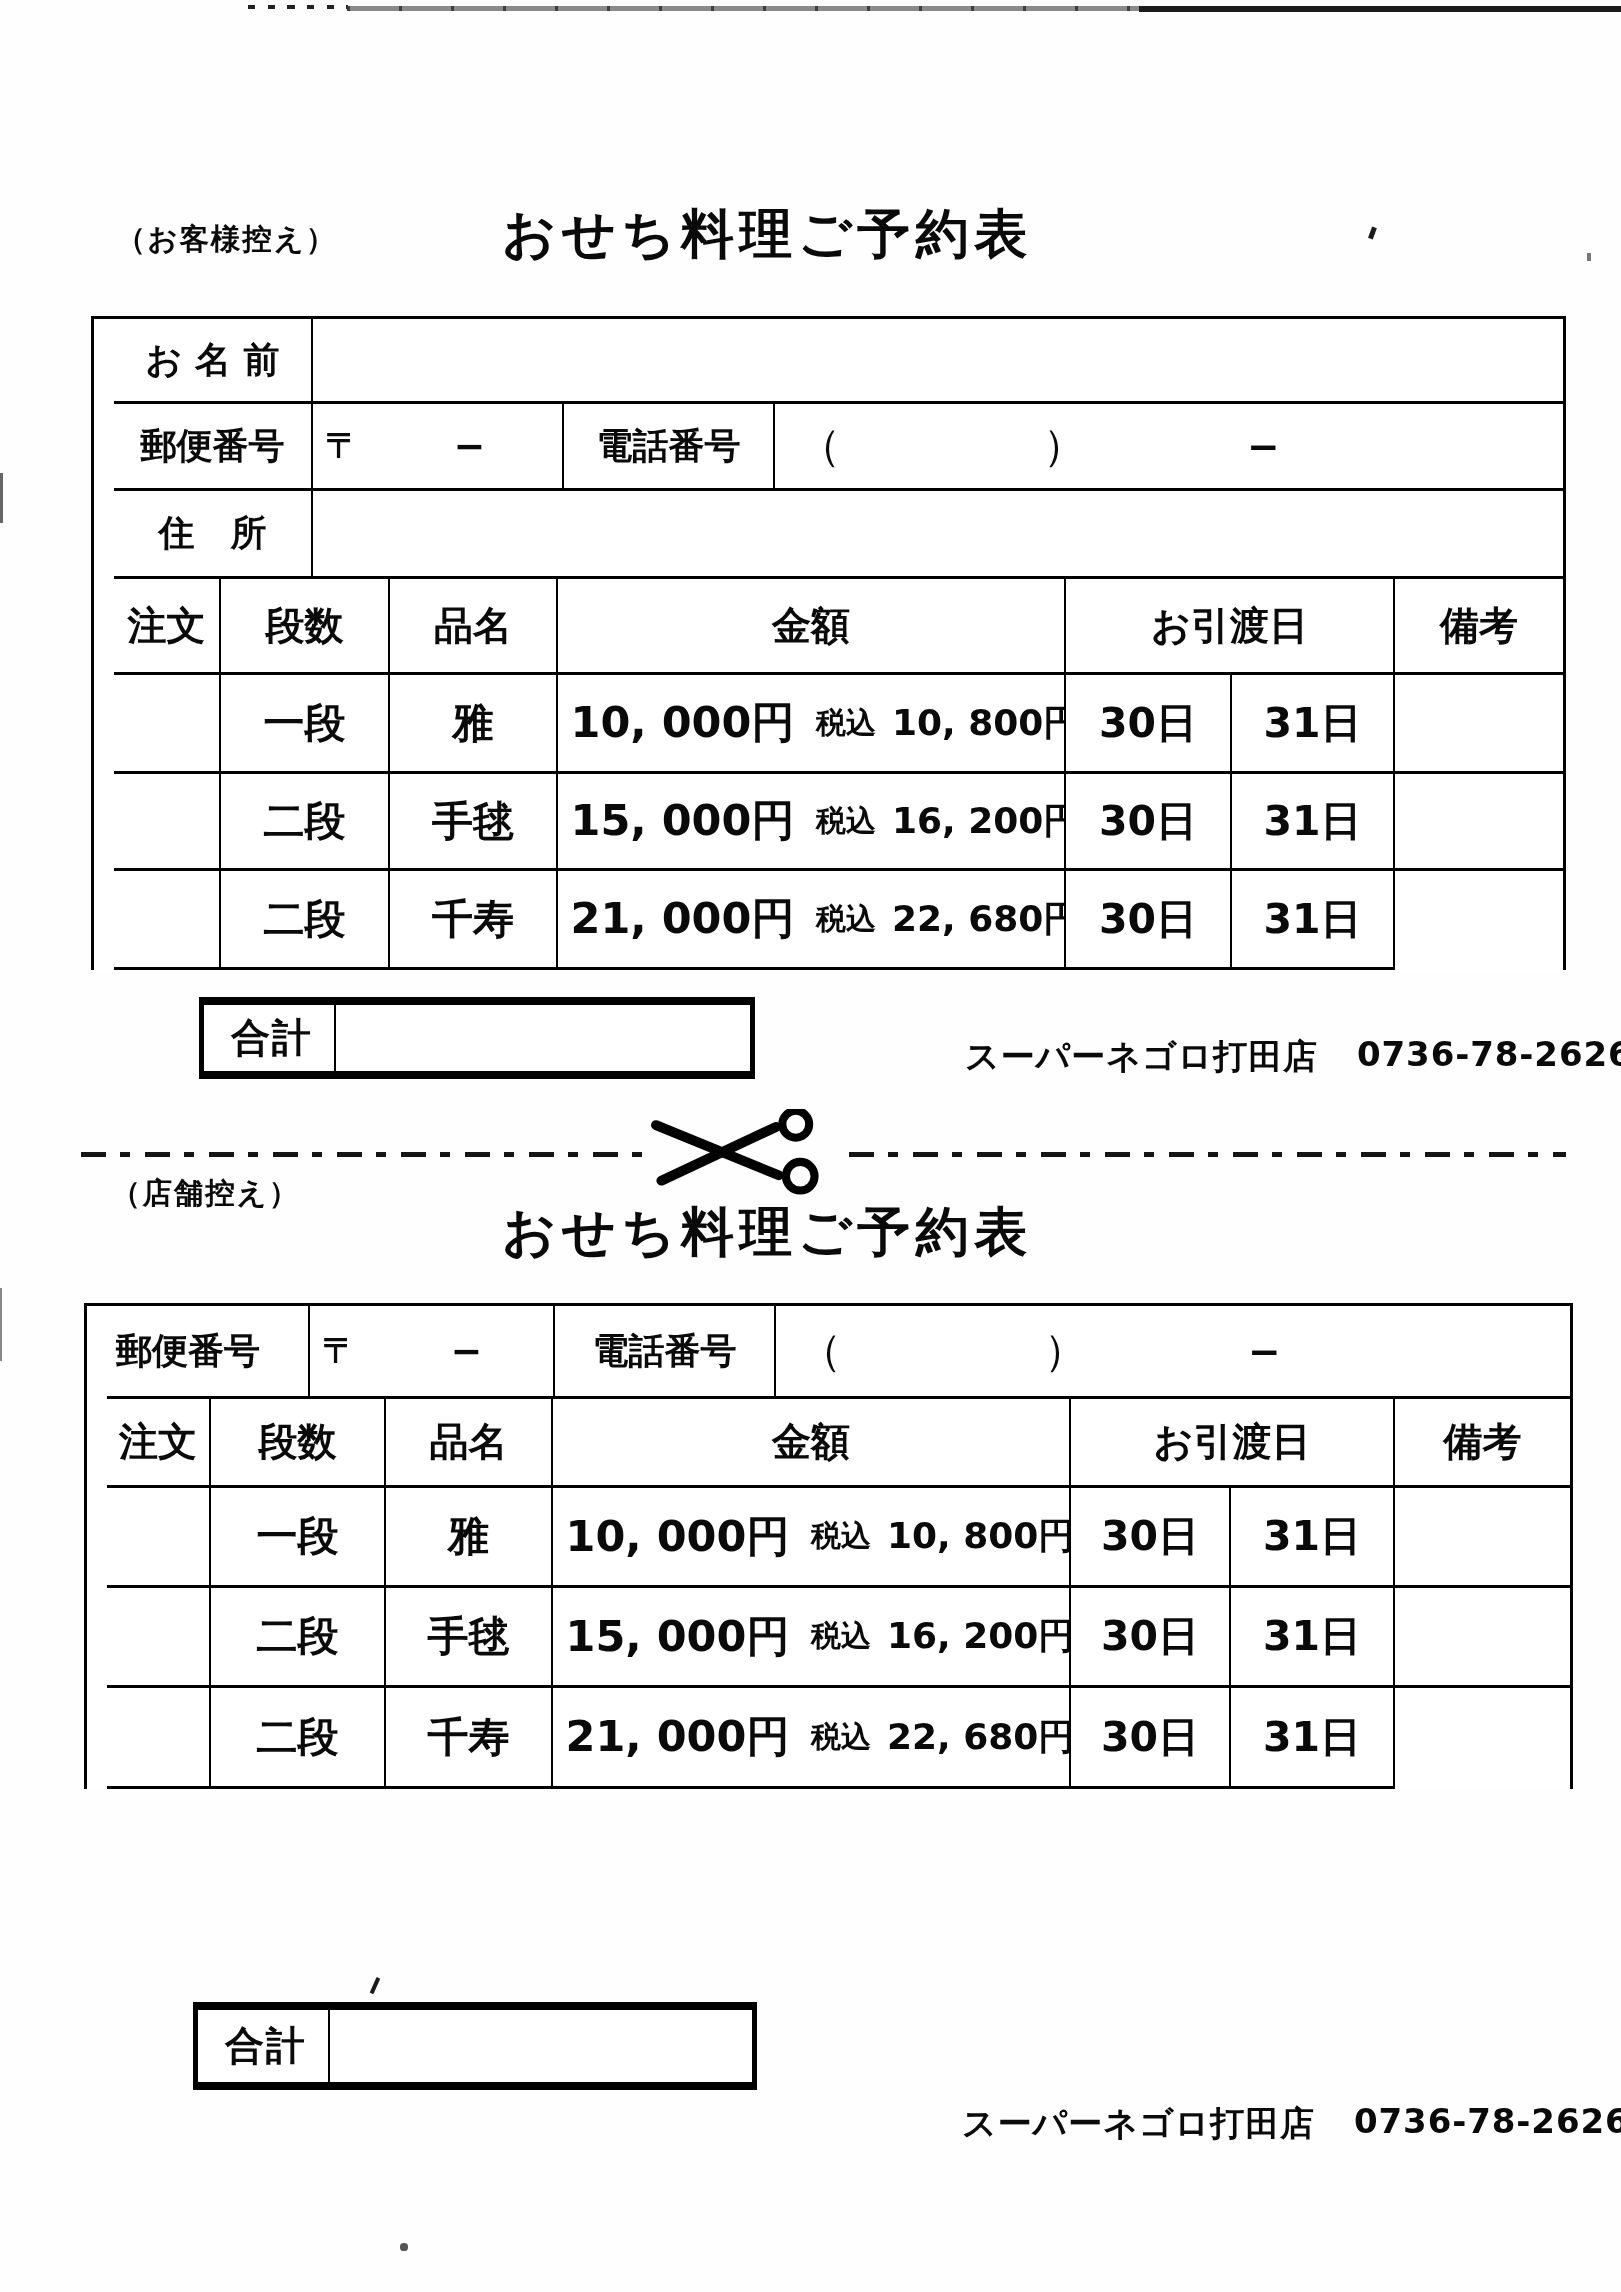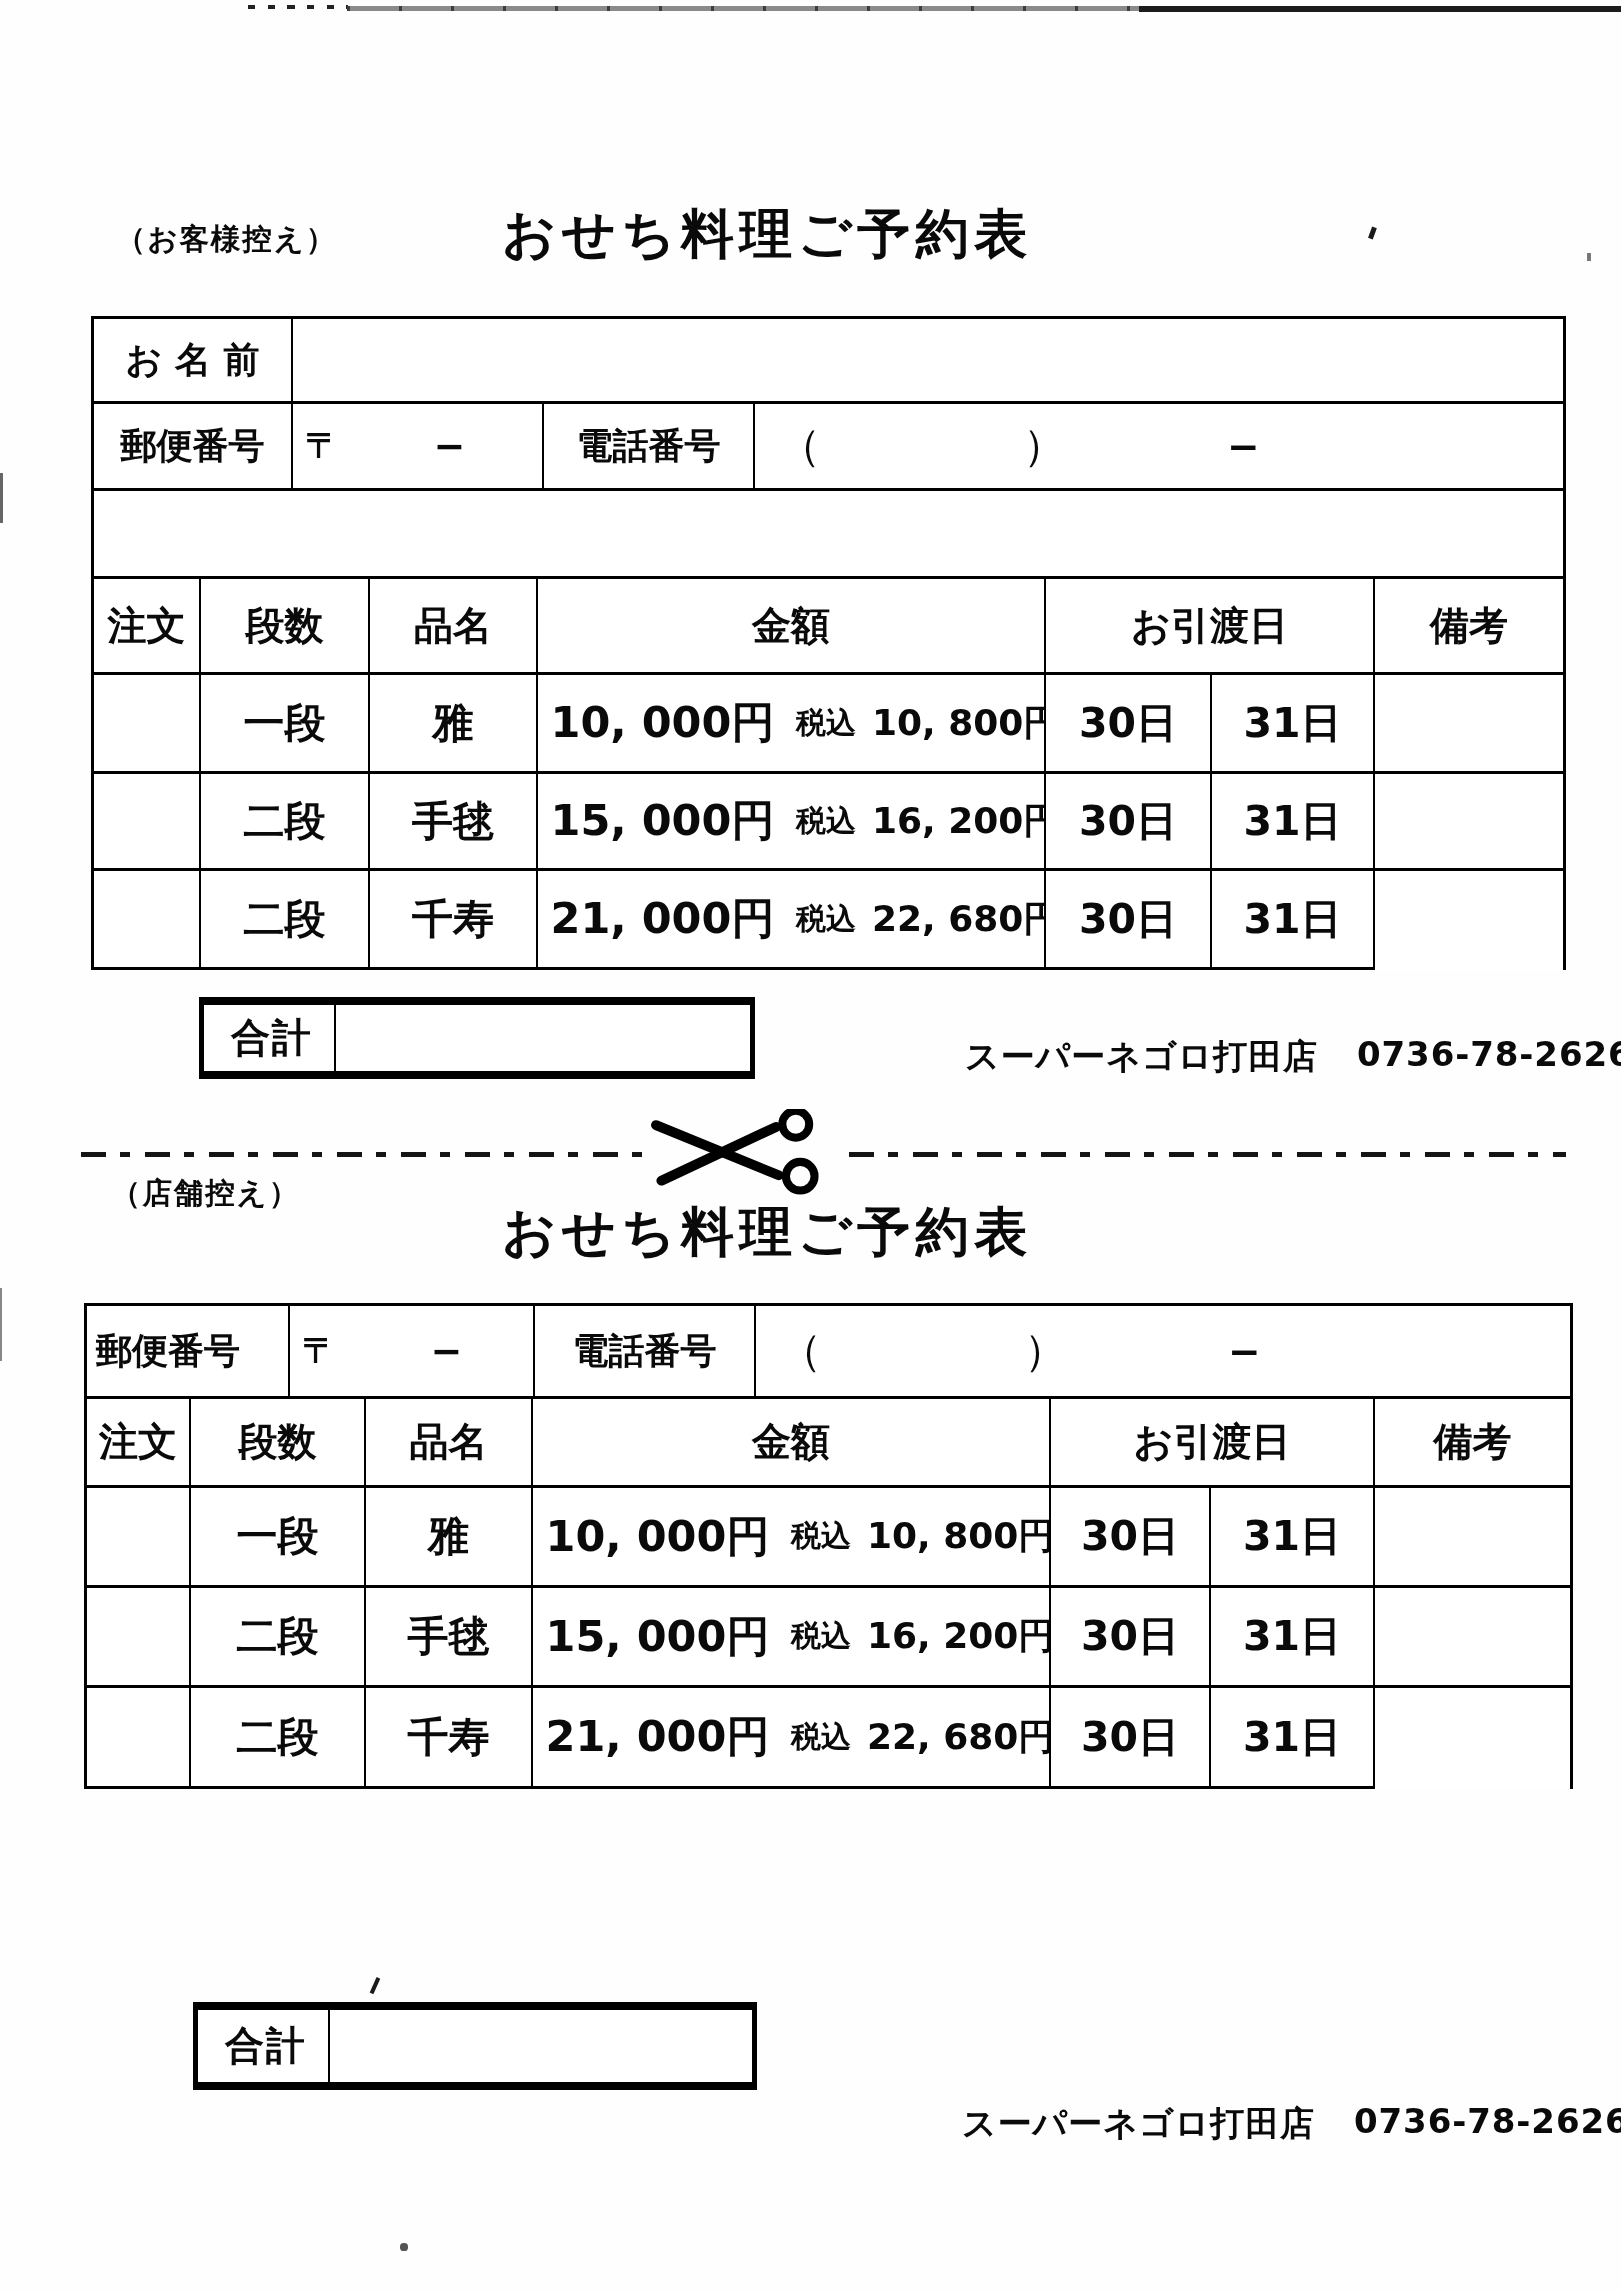--- a/index.html
+++ b/index.html
@@ -10,21 +10,21 @@
         background:repeating-linear-gradient(90deg,#222 0 7.2px,transparent 7.2px 19.7px);}
   .art2{position:absolute;left:347px;top:6.3px;width:792px;height:4.5px;
         background-image:repeating-linear-gradient(90deg,rgba(0,0,0,.55) 0 2.7px,transparent 2.7px 52px),linear-gradient(#8a8a8a,#8a8a8a);}
   .art3{position:absolute;left:1139px;top:6.3px;width:482px;height:5.4px;background:#1c1c1c;}
   .speck{position:absolute;background:#1a1a1a;}
   .edge{position:absolute;left:0;background:#666;}
   
   .copy-label{position:absolute;font-size:29.6px;font-weight:600;letter-spacing:1.8px;}
   .title{position:absolute;font-size:53px;font-weight:700;letter-spacing:5.4px;white-space:nowrap;}
   
-  .form{position:absolute;box-sizing:border-box;border:3.6px solid #000;border-bottom:none;background:#fff;}
+  .form{position:absolute;box-sizing:border-box;border:3.6px solid #000;border-bottom:none;background:#fff;padding-left:20px;}
   .r{display:flex;box-sizing:border-box;}
   .c{box-sizing:border-box;border-right:2.7px solid #000;border-bottom:3.6px solid #000;
      display:flex;align-items:center;justify-content:center;overflow:hidden;white-space:nowrap;}
   .c.left{justify-content:flex-start;}
   .c.fill{flex:1;border-right:none;}
   .c.nb{border-bottom:none;}
   .lbl{font-size:36px;font-weight:600;}
   .hdr{font-size:39px;font-weight:600;}
   .val{font-size:41px;font-weight:600;}
   .postal{padding-left:12.5px;}
@@ -88,20 +88,21 @@
       <div class="c fill left phone">
         <span class="paren">（</span>
         <span class="g1"></span>
         <span class="paren">）</span>
         <span class="g2"></span>
         <span class="dash">−</span>
       </div>
     </div>
 
     <div class="r" style="height:88px;">
+      <div class="c lbl" style="width:199px;">住　所</div>
       <div class="c fill"></div>
     </div>
 
     <div class="r" style="height:96px;">
       <div class="c hdr" style="width:107px;">注文</div>
       <div class="c hdr" style="width:169px;">段数</div>
       <div class="c hdr" style="width:168px;">品名</div>
       <div class="c hdr" style="width:508px;">金額</div>
       <div class="c hdr" style="width:329px;">お引渡日</div>
       <div class="c hdr fill">備考</div>

